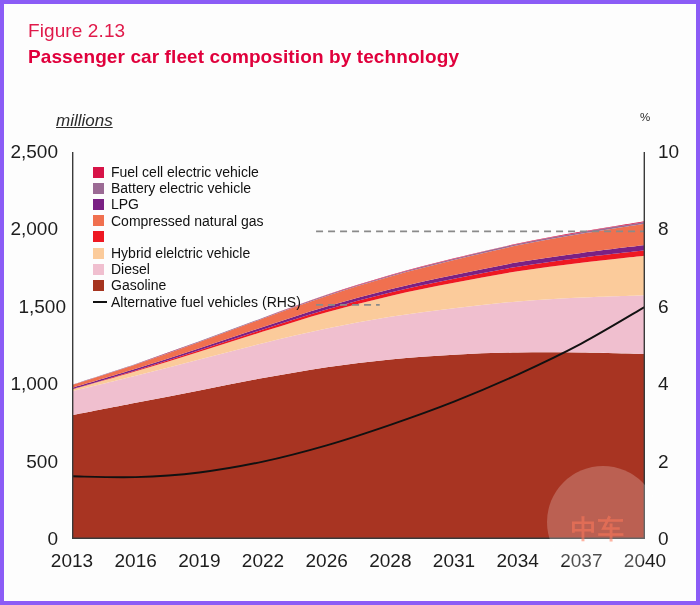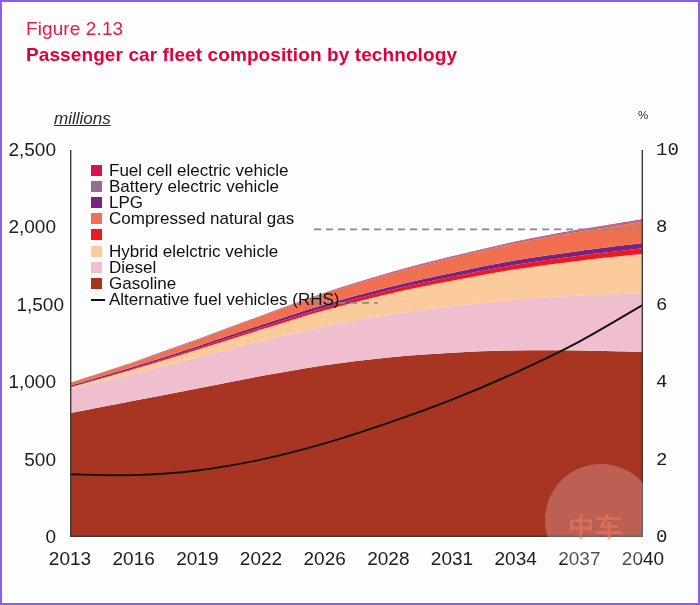--- a/index.html
+++ b/index.html
@@ -6,21 +6,21 @@
   body{
     width:700px;height:605px;
     background:#ffffff;
     font-family:"Liberation Sans", sans-serif;
     overflow:hidden;
     position:relative;
   }
   #page{
     position:absolute;inset:0;
     background:#fdfdfd;
-    border:2px solid #8b5cf6;
+    border:4px solid #8b5cf6;
     box-sizing:border-box;
   }
   
   .fig-label{
     position:absolute;left:24px;top:16px;
     font-size:19px;color:#e01a4a;
     font-weight:400;letter-spacing:.1px;
     white-space:nowrap;
   }
   .fig-title{
@@ -43,26 +43,26 @@
     position:absolute;
     left:68px;top:148px;width:573px;height:387px;
   }
   #plot svg{display:block;}
   
   .tick{
     position:absolute;font-size:19px;color:#1d1d1d;
     white-space:nowrap;
   }
   .tick.left{text-align:right;transform:translateY(-50%);}
-  .tick.right{text-align:center;transform:translateY(-50%);font-family:Liberation Mono, monospace;}
+  .tick.right{text-align:center;transform:translateY(-50%);}
   .tick.bottom{transform:translateX(-50%);}
   
   #legend{
     position:absolute;left:89px;top:160px;
-    font-size:17px;color:#111;text-align:right;
+    font-size:14px;color:#111;text-align:right;
   }
   .lg-row{
     display:flex;align-items:center;
     height:16.2px;
   }
   .lg-sw{
     width:11px;height:11px;
     margin-right:7px;flex:0 0 auto;
     border:0;
   }

